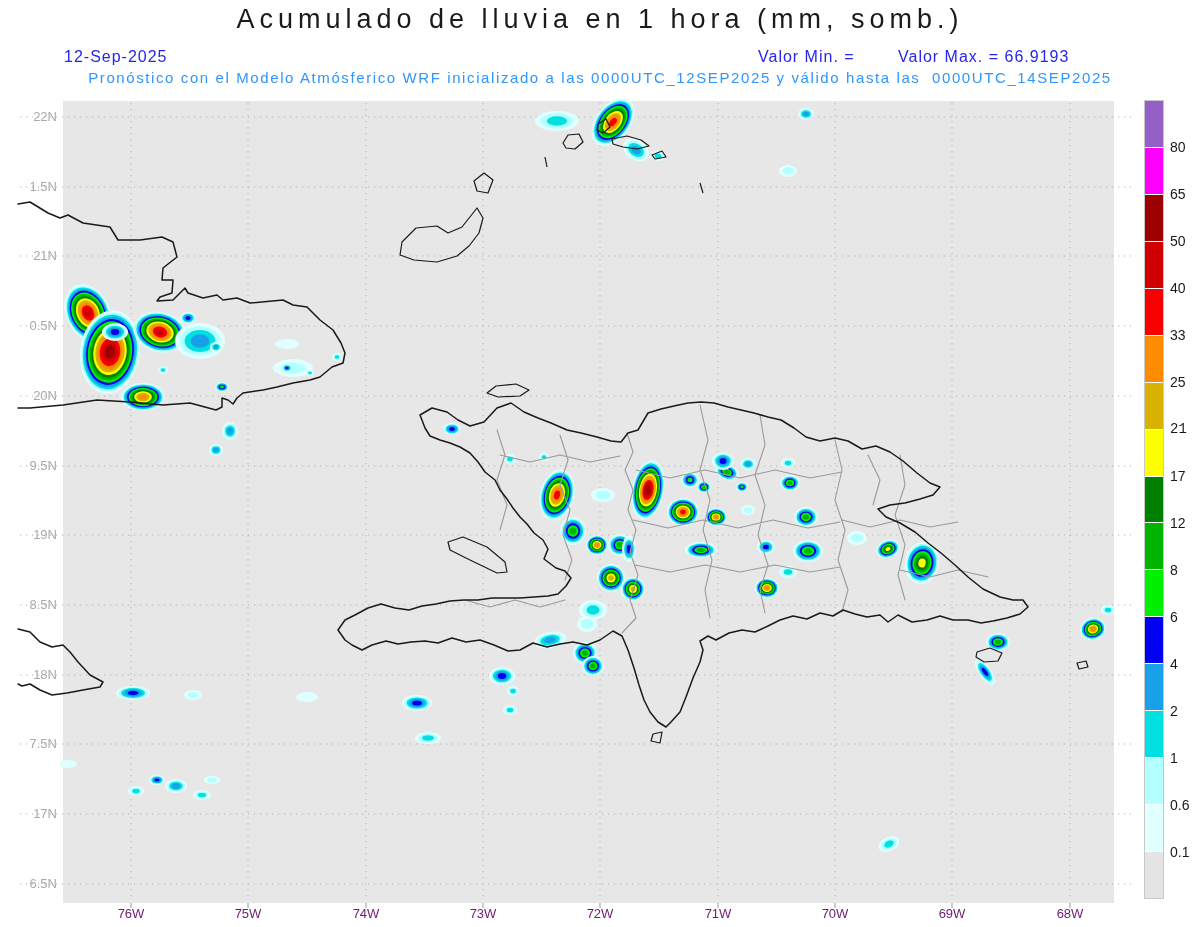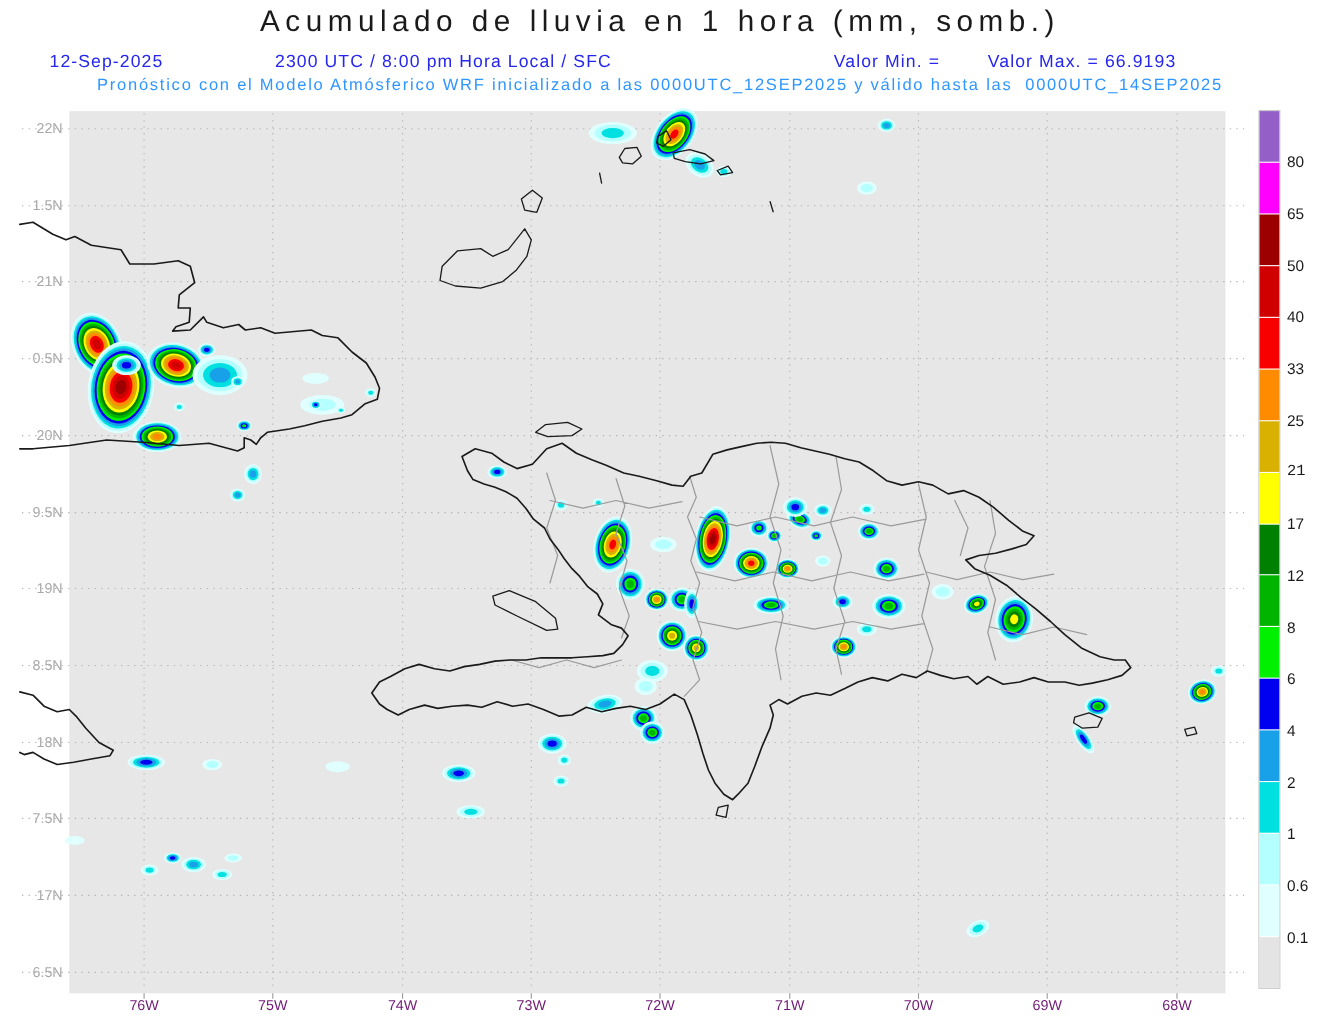--- a/index.html
+++ b/index.html
@@ -740,22 +740,21 @@
       <path class="island" d="M563,143 L568,135 579,134 583,142 575,149 566,148 Z"></path>
       <path class="island" d="M477,191 L474,181 484,173 493,180 488,193 Z"></path>
       <path class="island" d="M598,124 L606,119 610,127 603,133 597,130 Z"></path>
       <path class="island" d="M612,139 L627,136 641,140 649,146 637,149 623,147 613,144 Z"></path>
       <path class="island" d="M652,155 L662,151 666,157 655,159 Z"></path>
       <path class="island" d="M545,157 L547,167 M700,183 L703,193"></path>
     </g>
   </svg>
 
   <div class="title">Acumulado de lluvia en 1 hora (mm, somb.)</div>
-  <div class="hline2" style="left:45px">12-Sep-2025</div>
-  <div class="hline2" style="left:250px">2300 UTC / 8:00 pm Hora Local / SFC</div>
+  <div class="hline2" style="left:64px">12-Sep-2025</div>
   <div class="hline2" style="left:758px">Valor Min. =</div>
   <div class="hline2" style="left:898px">Valor Max. = 66.9193</div>
   <div class="hline3">Pronóstico con el Modelo Atmósferico WRF inicializado a las 0000UTC_12SEP2025 y válido hasta las  0000UTC_14SEP2025</div>
 
   <div id="lat-labels">
       <div class="lat-label" style="top: 108px;">22N</div>
       <div class="lat-label" style="top: 178px;">1.5N</div>
       <div class="lat-label" style="top: 247px;">21N</div>
       <div class="lat-label" style="top: 317px;">0.5N</div>
       <div class="lat-label" style="top: 387px;">20N</div>

